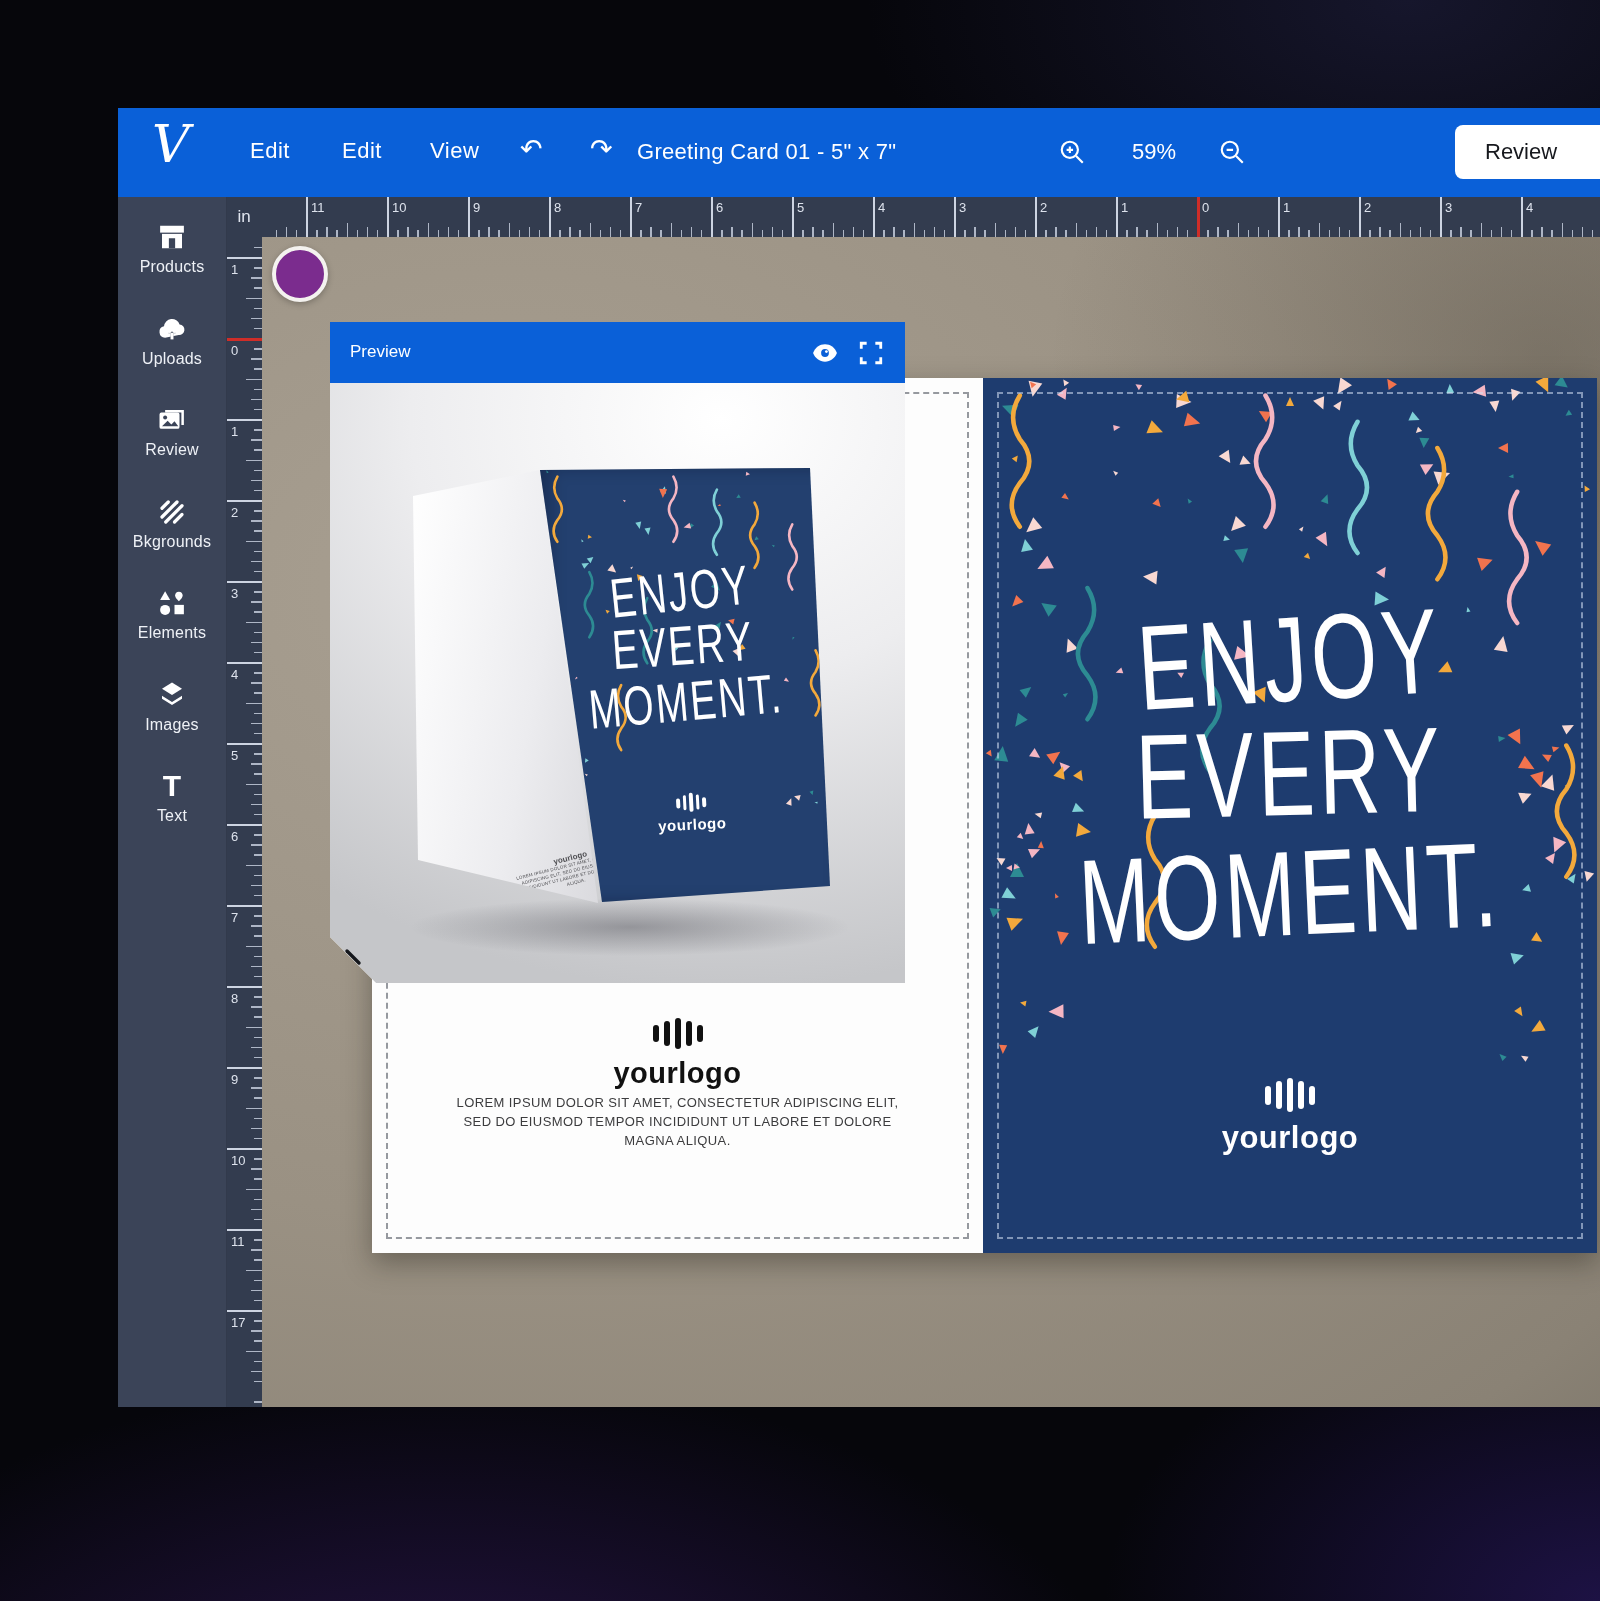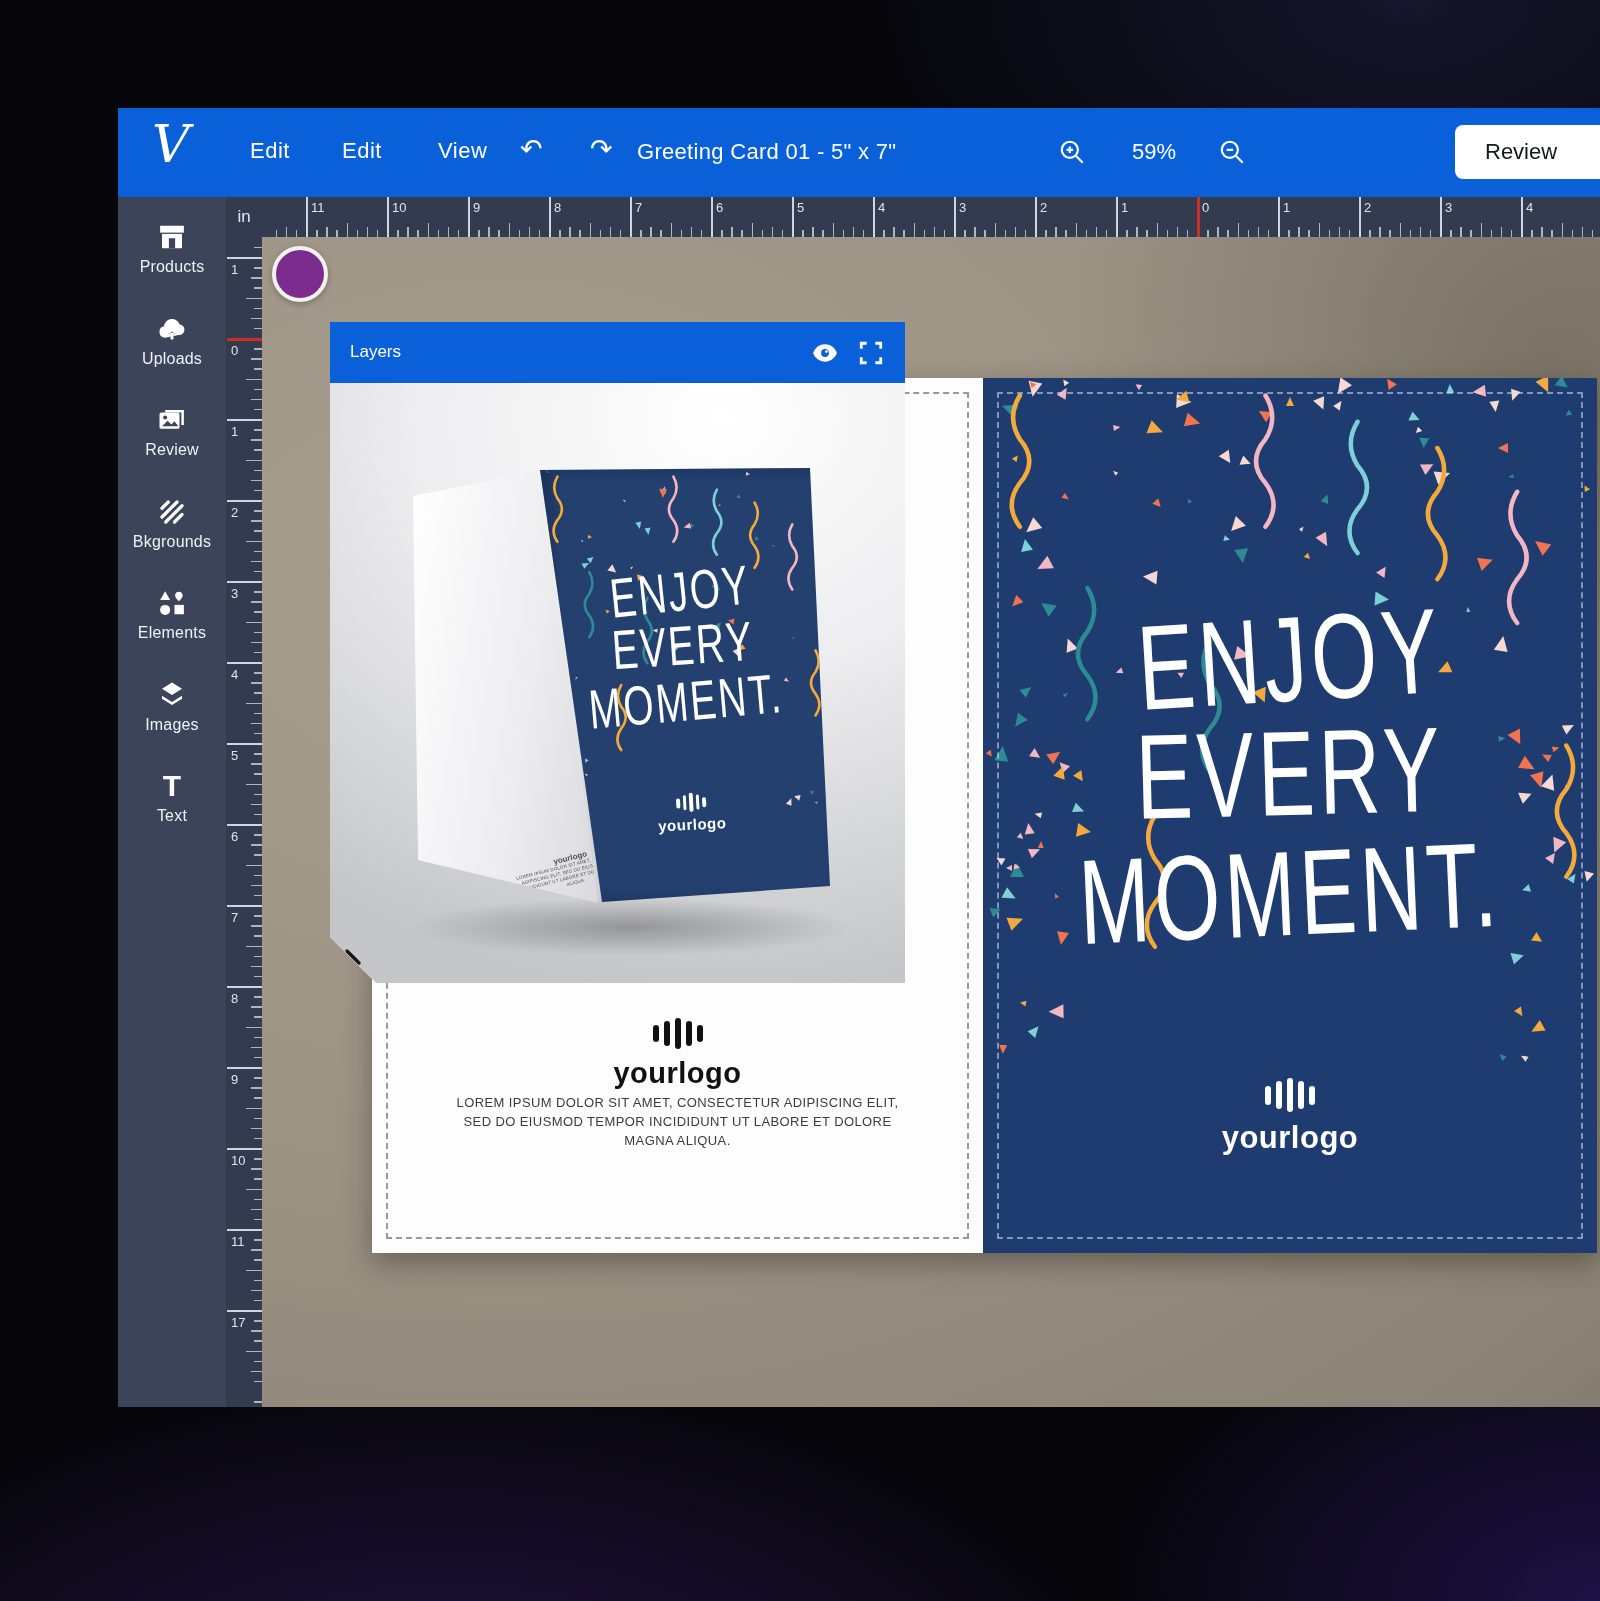--- a/index.html
+++ b/index.html
@@ -114,21 +114,21 @@
 </style>
 </head>
 <body>
 
 <div class="app">
 
   <div class="toolbar">
     <div class="logo">V</div>
     <div class="menu" style="left:132px">Edit</div>
     <div class="menu" style="left:224px">Edit</div>
-    <div class="menu" style="left:320px">View</div>
+    <div class="menu" style="left:312px">View</div>
     <div class="tb-ico" style="left:402px">↶</div>
     <div class="tb-ico" style="left:472px">↷</div>
     <div class="doc-title">Greeting Card 01 - 5" x 7"</div>
     <svg class="tb-svg" style="left:940px" viewBox="0 0 26 26" fill="none" stroke="#fff" stroke-width="2">
         <circle cx="11" cy="11" r="7.5"></circle>
         <path d="M16.8 16.8L23 23M8 11h6M11 8v6"></path>
       </svg>
     <div class="zoom-pct">59%</div>
     <svg class="tb-svg" style="left:1100px" viewBox="0 0 26 26" fill="none" stroke="#fff" stroke-width="2">
         <circle cx="11" cy="11" r="7.5"></circle>
@@ -654,21 +654,21 @@
               <i style="height:28px"></i>
               <i style="height:19px"></i>
             </span>
           <span class="logo-word">yourlogo</span>
         </div>
       </div>
     </div>
 
     <div class="preview">
       <div class="preview-header">
-        <div class="preview-title">Layers</div>
+        <div class="preview-title">Preview</div>
         <svg class="ph-ico" style="left:482px" viewBox="0 0 24 17">
             <path d="M12 .5C7 .5 3 3.5 1 8.5c2 5 6 8 11 8s9-3 11-8c-2-5-6-8-11-8z" fill="#fff"></path>
             <circle cx="12" cy="8.5" r="3.6" fill="#0a60d8"></circle>
             <circle cx="13.3" cy="7.2" r="1.3" fill="#fff"></circle>
           </svg>
         <svg class="ph-ico" style="left:528px" viewBox="0 0 24 24" fill="none" stroke="#fff" stroke-width="2.6">
             <path d="M3 8V3h5M16 3h5v5M21 16v5h-5M8 21H3v-5"></path>
           </svg>
       </div>
       <div class="preview-body">

